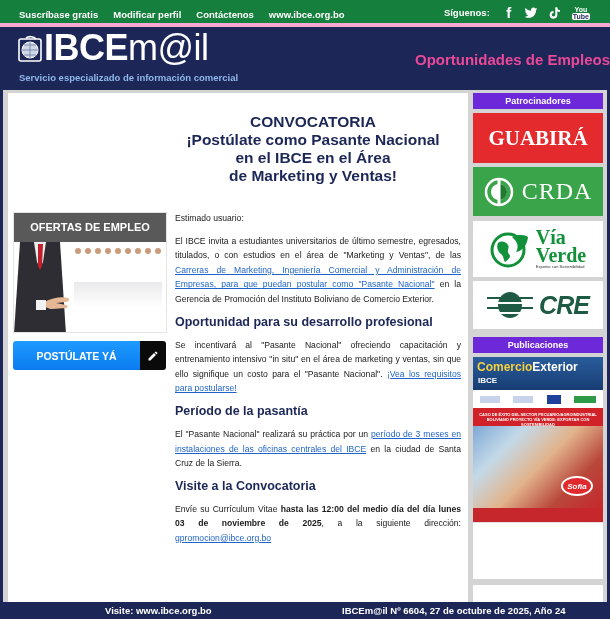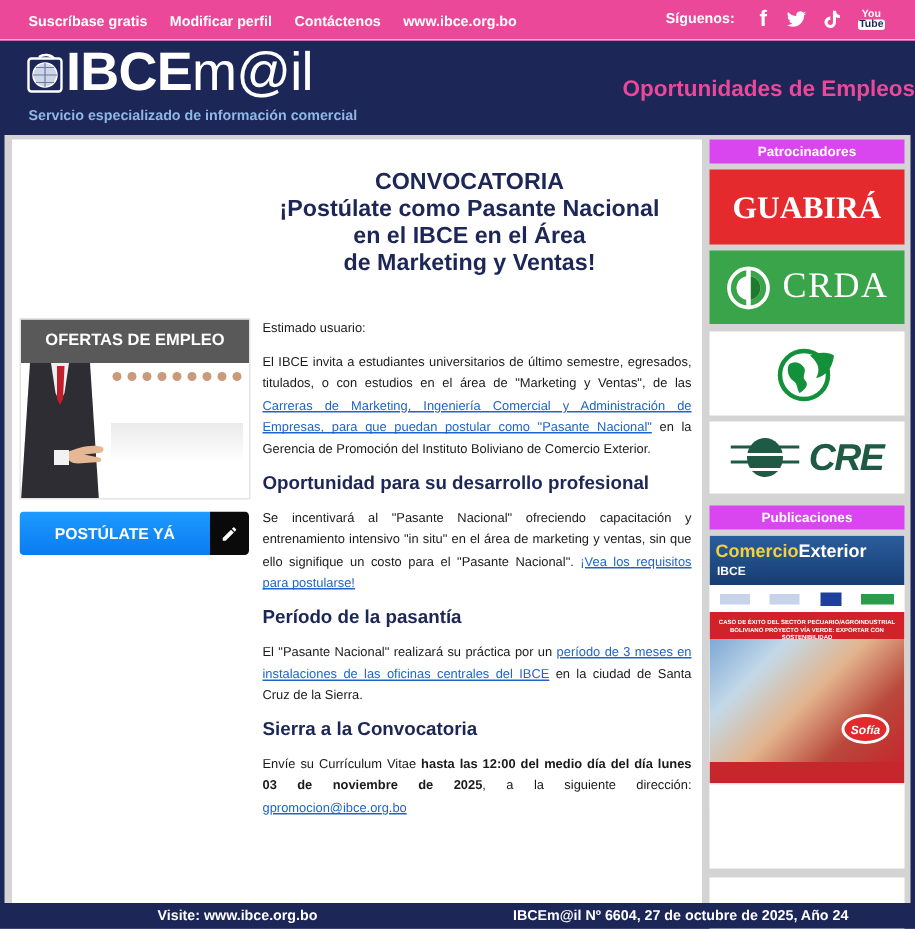--- a/index.html
+++ b/index.html
@@ -1,20 +1,20 @@
 <!DOCTYPE html>
 <html><head>
 <meta charset="utf-8">
 <style>
   * { box-sizing: border-box; margin: 0; padding: 0; }
   html, body { width: 610px; height: 619px; overflow: hidden; background: #1c2657; font-family: "Liberation Sans", sans-serif; }
   .page { position: relative; width: 610px; height: 619px; background: #1c2657; }
 
   
-  .topbar { position: absolute; left: 0; top: 0; width: 610px; height: 27px; background: #ec4899; border-bottom: 1px solid #f9a8d4; text-decoration: underline; }
+  .topbar { position: absolute; left: 0; top: 0; width: 610px; height: 27px; background: #15803d; border-bottom: 4px solid #f9a8d4; text-decoration: underline; }
   .topnav { position: absolute; left: 19px; top: 9px; display: flex; gap: 0; }
   .topnav a { color: #ffffff; font-size: 9.5px; font-weight: bold; text-decoration: none; margin-right: 15px; white-space: nowrap; }
   .social { position: absolute; right: 20px; top: 4px; display: flex; align-items: center; }
   .social .label { color: #fff; font-size: 9.5px; font-weight: bold; margin-right: 14px; }
   .social .ico { color: #fff; font-weight: bold; display: inline-flex; align-items: center; justify-content: center; margin-right: 10px; }
   .ico.fb { font-size: 15px; font-family: "Liberation Sans", sans-serif; width: 10px; }
   .ico.tw svg, .ico.tk svg { width: 14px; height: 14px; fill: #fff; }
   .ico.yt { flex-direction: column; font-size: 7px; line-height: 7px; margin-right: 0; }
   .ico.yt .tube { background: #fff; color: #1c2657; border-radius: 2px; padding: 0 1px; font-size: 7px; }
 
@@ -49,21 +49,21 @@
   .apply-btn .pen { width: 26px; background: #0a0a0a; display: flex; align-items: center; justify-content: center; }
   .apply-btn .pen svg { width: 12px; height: 12px; fill: #fff; }
 
   .body { position: absolute; left: 167px; top: 118px; width: 286px; color: #1a1a1a; font-size: 8.6px; line-height: 14.6px; }
   .body p { text-align: justify; margin-bottom: 8px; }
   .body a { color: #1f64c8; text-decoration: underline; }
   .body h2 { color: #1c2657; font-size: 12.5px; font-weight: bold; margin: 8px 0 9px 0; line-height: 14px; }
   .body b { font-weight: bold; }
 
   
-  .side-head { width: 130px; margin: 0 2px; height: 16px; background: #d946ef; color: #fff; font-size: 9px; font-weight: bold; text-align: center; line-height: 16px; }
+  .side-head { width: 130px; margin: 0 2px; height: 16px; background: #6d28d9; color: #fff; font-size: 9px; font-weight: bold; text-align: center; line-height: 16px; }
   .sponsor { width: 130px; margin: 0 2px 0 2px; background: #fff; display: flex; align-items: center; justify-content: center; }
   .gua { height: 50px; background: #e52a2e; margin-top: 4px; }
   .gua span { color: #fff; font-family: "Liberation Serif", serif; font-weight: bold; font-size: 21px; letter-spacing: 0px; }
   .crda { height: 49px; background: #3aa44a; margin-top: 4px; position: relative; }
   .crda .txt { color: #fff; font-family: "Liberation Serif", serif; font-size: 24px; letter-spacing: 1px; margin-left: 8px; }
   .viaverde { height: 56px; margin-top: 5px; }
   .viaverde .txt { color: #12913a; font-family: "Liberation Serif", serif; font-weight: bold; font-size: 20px; line-height: 18px; margin-left: 6px; }
   .viaverde .sub { display: block; font-size: 4px; color: #333; font-family: "Liberation Sans", sans-serif; font-weight: normal; line-height: 6px; }
   .cre { height: 48px; margin-top: 4px; }
   .cre .txt { color: #1f5a44; font-weight: bold; font-size: 25px; letter-spacing: -1px; margin-left: 6px; font-family: "Liberation Sans", sans-serif; font-style: italic; }
@@ -202,21 +202,21 @@
       <div class="body">
         <p>Estimado usuario:</p>
         <p><span>El IBCE invita a estudiantes universitarios de último semestre, egresados, titulados, o con estudios en el área de "Marketing y Ventas", de las </span><a href="#">Carreras de Marketing, Ingeniería Comercial y Administración de Empresas, para que puedan postular como "Pasante Nacional"</a><span> en la Gerencia de Promoción del Instituto Boliviano de Comercio Exterior.</span></p>
 
         <h2>Oportunidad para su desarrollo profesional</h2>
         <p><span>Se incentivará al "Pasante Nacional" ofreciendo capacitación y entrenamiento intensivo "in situ" en el área de marketing y ventas, sin que ello signifique un costo para el "Pasante Nacional". </span><a href="#">¡Vea los requisitos para postularse!</a></p>
 
         <h2>Período de la pasantía</h2>
         <p><span>El "Pasante Nacional" realizará su práctica por un </span><a href="#">período de 3 meses en instalaciones de las oficinas centrales del IBCE</a><span>  en la ciudad de Santa Cruz de la Sierra.</span></p>
 
-        <h2>Sierra a la Convocatoria</h2>
+        <h2>Visite a la Convocatoria</h2>
         <p><span>Envíe su Currículum Vitae </span><b>hasta las 12:00 del medio día del día lunes 03 de noviembre de 2025</b><span>, a la siguiente dirección: </span><a href="#">gpromocion@ibce.org.bo</a></p>
       </div>
     </div>
 
     <aside class="side">
       <div class="side-head">Patrocinadores</div>
 
       <div class="sponsor gua">
         <span>GUABIRÁ</span>
       </div>
@@ -230,20 +230,21 @@
         </svg>
         <span class="txt">CRDA</span>
       </div>
 
       <div class="sponsor viaverde">
         <svg width="40" height="40" viewBox="0 0 40 40">
           <circle cx="18" cy="21" r="16" fill="none" stroke="#12913a" stroke-width="3"></circle>
           <path d="M8 14c4-3 8-1 10 2s-2 6 1 9-2 7-4 8c-2-3-1-6-4-8s-5-7-3-11z" fill="#12913a"></path>
           <path d="M22 8c6-3 14-2 16 0-1 9-6 14-12 15 3-5 2-10-4-15z" fill="#12913a"></path>
         </svg>
+        <span class="txt"><span>Vía</span><br><span>Verde</span><span class="sub">Exportar con Sostenibilidad</span></span>
       </div>
 
       <div class="sponsor cre">
         <svg width="46" height="30" viewBox="0 0 46 30">
           <ellipse cx="23" cy="15" rx="12" ry="13" fill="#1f5a44"></ellipse>
           <rect x="0" y="7" width="46" height="2" fill="#1f5a44"></rect>
           <rect x="2" y="12" width="42" height="2" fill="#fff"></rect>
           <rect x="0" y="17" width="46" height="2" fill="#1f5a44"></rect>
           <rect x="2" y="22" width="42" height="2" fill="#fff"></rect>
         </svg>

